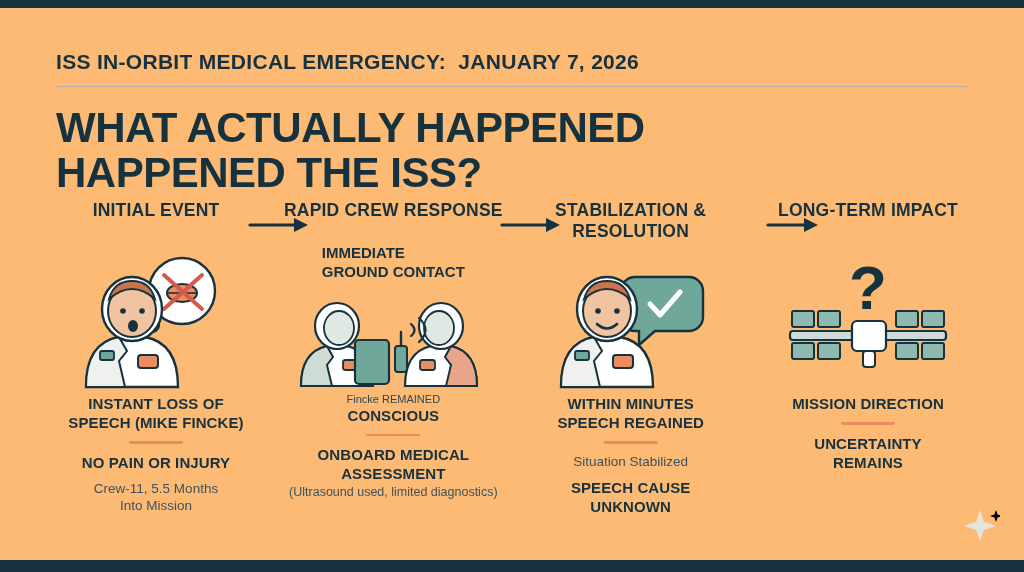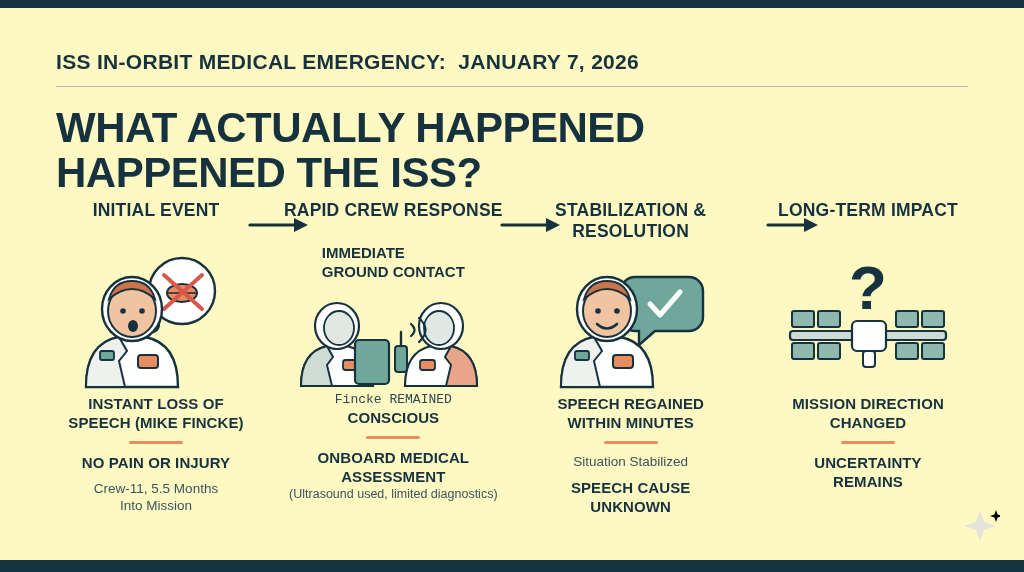--- a/index.html
+++ b/index.html
@@ -11,21 +11,21 @@
     height: 572px;
     background: #f2f0eb;
     font-family: "Liberation Sans", sans-serif;
     color: #17323f;
     overflow: hidden;
     position: relative;
   }
   #page {
     position: absolute;
     inset: 0;
-    background: #fef9c3;
+    background: #fdba74;
   }
   
   .band {
     position: absolute;
     left: 0;
     right: 0;
     background: #17323f;
   }
   .band.top { top: 0; height: 8px; }
   .band.bottom { bottom: 0; height: 12px; }
@@ -97,24 +97,23 @@
     text-align: center;
     line-height: 1.28;
   }
   .cap-strong {
     font-size: 15px;
     font-weight: bold;
     color: #17323f;
     letter-spacing: 0.1px;
   }
   .cap-mid {
-    font-size: 13px;
+    font-size: 11px;
     font-weight: normal;
     color: #2d4753;
-    font-family: Liberation Mono, monospace;
   }
   .cap-small {
     font-size: 13.5px;
     color: #3b5360;
   }
   .cap-tiny {
     font-size: 12.5px;
     color: #3b5360;
   }
   .divider {
@@ -279,22 +278,22 @@
 
           <ellipse cx="76" cy="62" rx="30" ry="32" fill="#ffffff" stroke="#17323f" stroke-width="2.4"></ellipse>
           <ellipse cx="76" cy="64" rx="24" ry="26" fill="#f0c4a0" stroke="#17323f" stroke-width="2"></ellipse>
           <path d="M53 52 q23 -20 46 0 q-5 -18 -23 -18 q-18 0 -23 18z" fill="#c9744b" stroke="#17323f" stroke-width="1.8"></path>
           <circle cx="67" cy="64" r="2.8" fill="#17323f"></circle>
           <circle cx="86" cy="64" r="2.8" fill="#17323f"></circle>
           <path d="M66 77 q10 9 20 0" fill="none" stroke="#17323f" stroke-width="2.6" stroke-linecap="round"></path>
         </svg>
       </div>
       <div class="caption">
+        <div class="cap-strong">WITHIN MINUTES</div>
         <div class="cap-strong">SPEECH REGAINED</div>
-        <div class="cap-strong">WITHIN MINUTES</div>
         <div class="divider"></div>
         <div class="cap-small">Situation Stabilized</div>
         <div class="gap-sm"></div>
         <div class="cap-strong">SPEECH CAUSE</div>
         <div class="cap-strong">UNKNOWN</div>
       </div>
     </div>
 
     <div class="col">
       <div class="col-title">LONG-TERM IMPACT</div>
@@ -313,21 +312,20 @@
           <rect x="50" y="96" width="22" height="16" rx="2" fill="#8fb9ae" stroke="#17323f" stroke-width="2"></rect>
 
           <rect x="128" y="64" width="22" height="16" rx="2" fill="#8fb9ae" stroke="#17323f" stroke-width="2"></rect>
           <rect x="154" y="64" width="22" height="16" rx="2" fill="#8fb9ae" stroke="#17323f" stroke-width="2"></rect>
           <rect x="128" y="96" width="22" height="16" rx="2" fill="#8fb9ae" stroke="#17323f" stroke-width="2"></rect>
           <rect x="154" y="96" width="22" height="16" rx="2" fill="#8fb9ae" stroke="#17323f" stroke-width="2"></rect>
         </svg>
       </div>
       <div class="caption">
         <div class="cap-strong">MISSION DIRECTION</div>
-        <div class="cap-strong">CHANGED</div>
         <div class="divider"></div>
         <div class="cap-strong">UNCERTAINTY</div>
         <div class="cap-strong">REMAINS</div>
       </div>
     </div>
 
   </div>
 
   <div class="sparkle">
     <svg width="40" height="34" viewBox="0 0 40 34">

